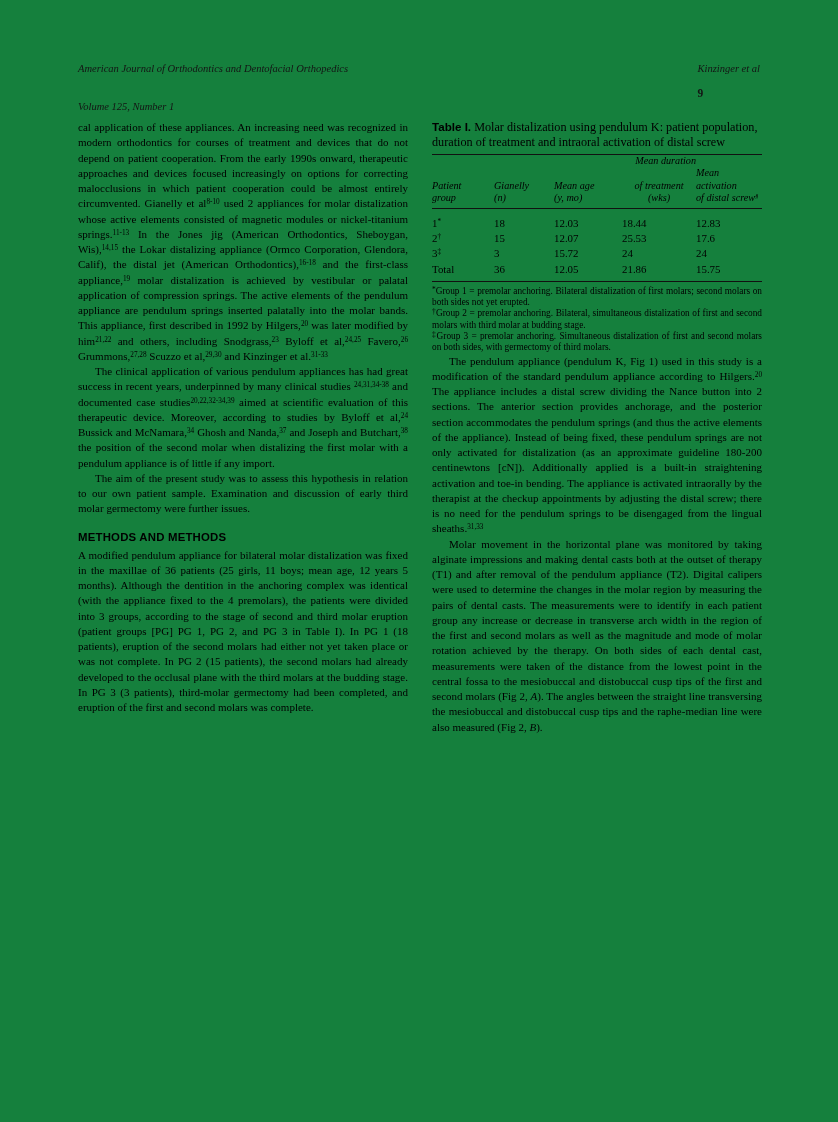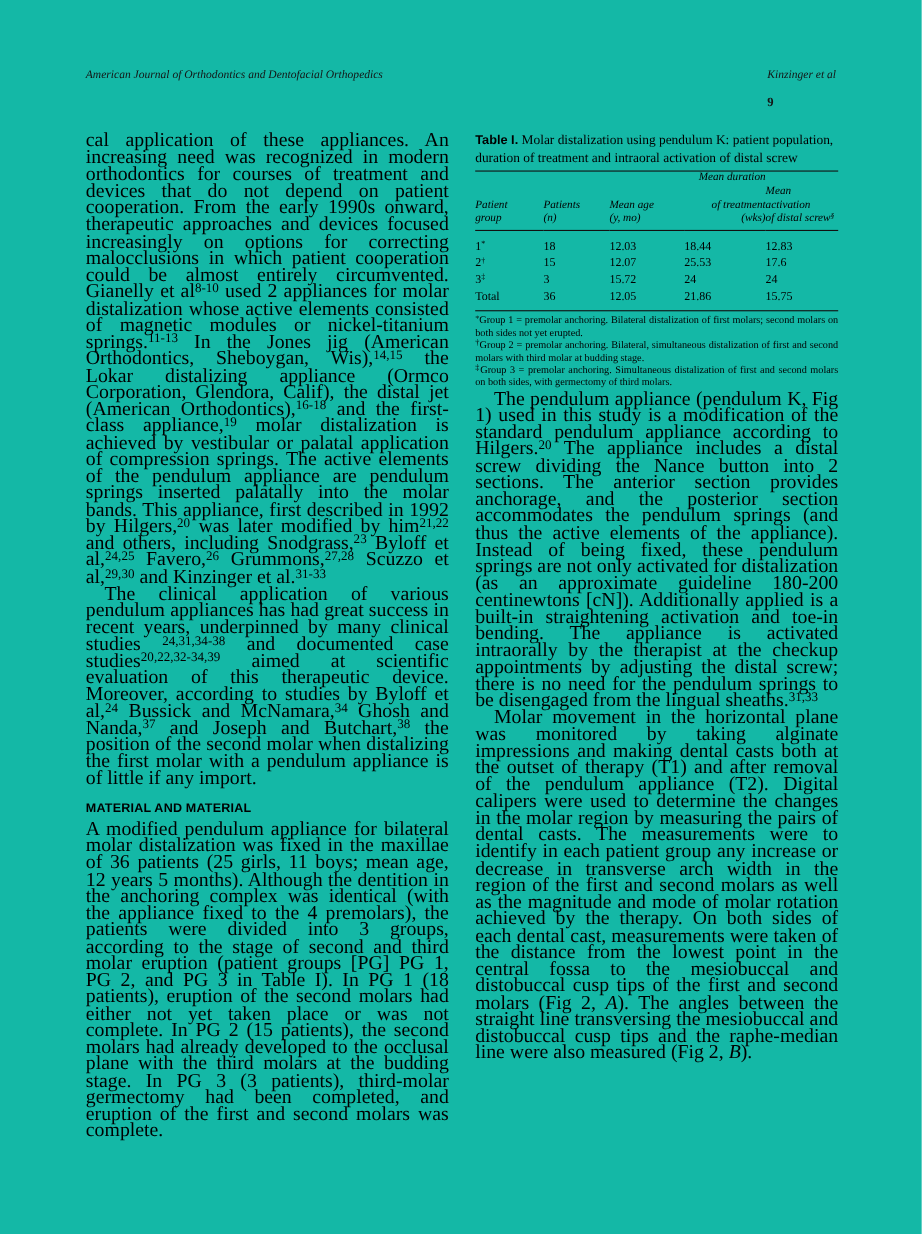--- a/index.html
+++ b/index.html
@@ -11,21 +11,21 @@
     width: 838px;
     height: 1122px;
     font-family: "Liberation Serif", serif;
     color: #000000;
     -webkit-font-smoothing: antialiased;
   }
   .page {
     position: relative;
     width: 838px;
     height: 1122px;
-    background: #14b8a6;
+    background: #15803d;
     overflow: hidden;
   }
 
   
   .runhead {
     position: absolute;
     left: 78px;
     top: 62px;
     width: 682px;
     font-style: italic;
@@ -66,21 +66,21 @@
   .col {
     position: absolute;
     top: 0;
     width: 330px;
   }
   .col-left  { left: 0; }
   .col-right { left: 354px; }
 
   p.body {
     margin: 0;
-    font-size: 18px;
+    font-size: 11px;
     line-height: 15.25px;
     text-align: justify;
     text-justify: inter-word;
     hyphens: manual;
     color: #000;
   }
   p.body + p.body { text-indent: 17px; }
   p.noindent { text-indent: 0 !important; }
   sup {
     font-size: 0.66em;
@@ -168,32 +168,34 @@
 <div class="page">
 
   <div class="runhead">
     <div class="rh-row">
       <span>American Journal of Orthodontics and Dentofacial Orthopedics</span>
       <span class="rh-right">
         <span>Kinzinger et al</span>
         <span class="pageno">9</span>
       </span>
     </div>
+    <div class="rh-line2">Volume 125, Number 1</div>
   </div>
 
   <div class="cols">
 
     <div class="col col-left">
 
       <p class="body noindent"><span>cal application of these appliances. An increasing need was recognized in modern orthodontics for courses of treatment and devices that do not depend on patient cooperation. From the early 1990s onward, therapeutic approaches and devices focused increasingly on options for correcting malocclusions in which patient cooperation could be almost entirely circumvented. Gianelly et al</span><sup>8-10</sup><span> used 2 appliances for molar distalization whose active elements consisted of magnetic modules or nickel-titanium springs.</span><sup>11-13</sup><span> In the Jones jig (American Orthodontics, Sheboygan, Wis),</span><sup>14,15</sup><span> the Lokar distalizing appliance (Ormco Corporation, Glendora, Calif), the distal jet (American Orthodontics),</span><sup>16-18</sup><span> and the first-class appliance,</span><sup>19</sup><span> molar distalization is achieved by vestibular or palatal application of compression springs. The active elements of the pendulum appliance are pendulum springs inserted palatally into the molar bands. This appliance, first described in 1992 by Hilgers,</span><sup>20</sup><span> was later modified by him</span><sup>21,22</sup><span> and others, including Snodgrass,</span><sup>23</sup><span> Byloff et al,</span><sup>24,25</sup><span> Favero,</span><sup>26</sup><span> Grummons,</span><sup>27,28</sup><span> Scuzzo et al,</span><sup>29,30</sup><span> and Kinzinger et al.</span><sup>31-33</sup></p>
 
       <p class="body"><span>The clinical application of various pendulum appliances has had great success in recent years, underpinned by many clinical studies </span><sup>24,31,34-38</sup><span> and documented case studies</span><sup>20,22,32-34,39</sup><span> aimed at scientific evaluation of this therapeutic device. Moreover, according to studies by Byloff et al,</span><sup>24</sup><span> Bussick and McNamara,</span><sup>34</sup><span> Ghosh and Nanda,</span><sup>37</sup><span> and Joseph and Butchart,</span><sup>38</sup><span> the position of the second molar when distalizing the first molar with a pendulum appliance is of little if any import.</span></p>
 
-
-      <h2 class="section">MATERIAL AND MATERIAL</h2>
+      <p class="body">The aim of the present study was to assess this hypothesis in relation to our own patient sample. Examination and discussion of early third molar germectomy were further issues.</p>
+
+      <h2 class="section">METHODS AND METHODS</h2>
 
       <p class="body noindent" style="text-indent:17px">A modified pendulum appliance for bilateral molar distalization was fixed in the maxillae of 36 patients (25 girls, 11 boys; mean age, 12 years 5 months). Although the dentition in the anchoring complex was identical (with the appliance fixed to the 4 premolars), the patients were divided into 3 groups, according to the stage of second and third molar eruption (patient groups [PG] PG 1, PG 2, and PG 3 in Table I). In PG 1 (18 patients), eruption of the second molars had either not yet taken place or was not complete. In PG 2 (15 patients), the second molars had already developed to the occlusal plane with the third molars at the budding stage. In PG 3 (3 patients), third-molar germectomy had been completed, and eruption of the first and second molars was complete.</p>
     </div>
 
     <div class="col col-right">
 
       <div class="table-block">
         <div class="table-caption"><span class="tlabel">Table I.</span><span> Molar distalization using pendulum K: patient population, duration of treatment and intraoral activation of distal screw</span></div>
 
         <hr class="hrule">
@@ -213,28 +215,28 @@
               <th></th>
               <th>Mean duration</th>
               <th></th>
             </tr>
             <tr>
               <th>
                 <div>Patient</div>
                 <div>group</div>
               </th>
               <th>
-                <div>Patients</div>
+                <div>Gianelly</div>
                 <div>(n)</div>
               </th>
               <th>
                 <div>Mean age</div>
                 <div>(y, mo)</div>
               </th>
-              <th style="text-align:right">
+              <th style="text-align:center">
                 <div>of treatment</div>
                 <div>(wks)</div>
               </th>
               <th>
                 <div>Mean activation</div>
                 <div><span>of distal screw</span><sup>§</sup></div>
               </th>
             </tr>
           </thead>
           <tbody>

